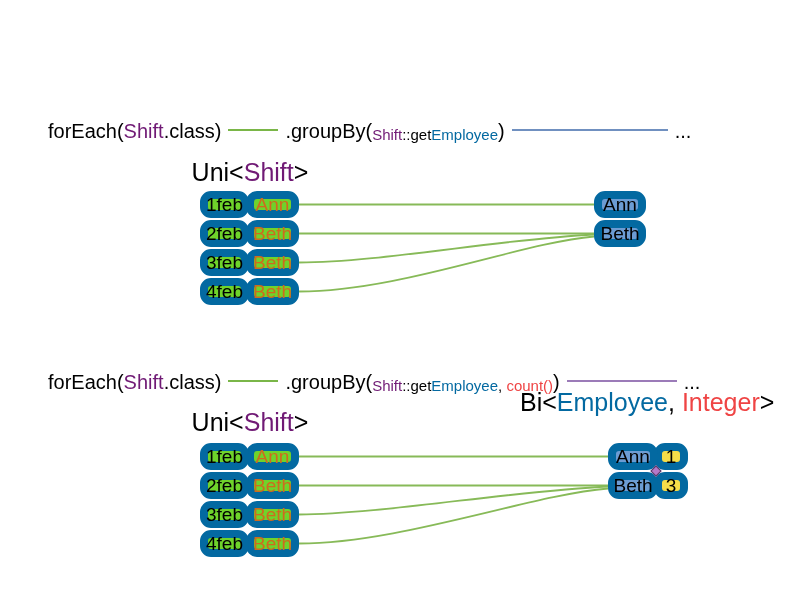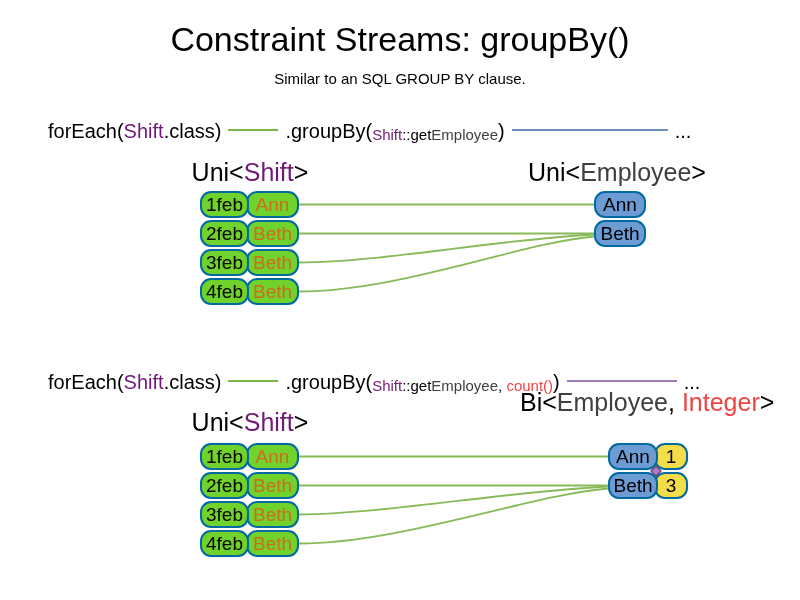--- a/index.html
+++ b/index.html
@@ -16,33 +16,33 @@
     position:absolute;top:70px;left:0;width:800px;
     text-align:center;font-size:15px;color:#000;
   }
   .codeline{
     position:absolute;left:48px;height:26px;display:flex;align-items:flex-end;
     white-space:pre;z-index:2;
   }
   .codeline .lg{font-size:20px;}
   .codeline .sm{font-size:15px;}
   .green{color:#701a75;margin-top:28px;}
-  .blue{color:#404040;}
+  .blue{color:#0369a1;}
   .gold{color:#ef4444;}
   .orange{color:#cf6a1e;}
   .hline{align-self:center;height:2px;margin:0 7px;}
   .green-line{background:#7ab648;}
   .blue-line{background:#7090c0;height:1.5px;}
   .purple-line{background:#9b7bb8;height:1.5px;}
   .typelabel{
     position:absolute;font-size:25px;text-align:center;z-index:2;white-space:pre;
   }
   .box{
     position:absolute;box-sizing:border-box;height:27px;
-    border:2px solid #0369a1;border-radius:11px;
+    border:8px solid #0369a1;border-radius:11px;
     display:flex;align-items:center;justify-content:center;
     font-size:19px;z-index:2;text-align:right;
   }
   .shift-box{background:#6fd32b;}
   .date-box{z-index:3;}
   .emp-box{background:#6c9cd3;z-index:3;}
   .count-box{background:#f5dd49;z-index:2;}
   .diamond{
     position:absolute;width:8px;height:8px;background:#b678c8;
     border:1.5px solid #553a66;transform:rotate(45deg);z-index:4;box-sizing:border-box;
@@ -61,33 +61,30 @@
       <path d="M299,262.5 C380,262.5 500,239 594,234.5"></path>
       <path d="M299,291.5 C400,291.5 520,243 594,236.5"></path>
 
       <path d="M299,456.5 H608"></path>
       <path d="M299,485.5 H608"></path>
       <path d="M299,514.5 C380,514.5 510,491 608,486.5"></path>
       <path d="M299,543.5 C400,543.5 530,495 608,488.5"></path>
     </g>
   </svg>
 
-  <h1 class="title">Constraint Streams: groupBy()</h1>
-  <div class="subtitle">Similar to an SQL GROUP BY clause.</div>
 
   <div class="codeline" style="top:117px">
     <span class="lg">forEach(</span><span class="lg green">Shift</span><span class="lg">.class)</span>
     <div class="hline green-line" style="width:50px"></div>
     <span class="lg">.groupBy(</span><span class="sm green">Shift</span><span class="sm">::get</span><span class="sm blue">Employee</span><span class="lg">)</span>
     <div class="hline blue-line" style="width:156px"></div>
     <span class="lg">...</span>
   </div>
 
   <div class="typelabel" style="left:150px;top:158px;width:200px"><span>Uni&lt;</span><span class="green">Shift</span><span>&gt;</span></div>
-  <div class="typelabel" style="left:517px;top:158px;width:200px"><span>Uni&lt;</span><span class="blue">Employee</span><span>&gt;</span></div>
 
   <div class="box shift-box date-box" style="left:200px;top:191px;width:49px">
       <span>1feb</span>
     </div>
   <div class="box shift-box" style="left:246px;top:191px;width:53px">
       <span class="orange">Ann</span>
     </div>
   <div class="box shift-box date-box" style="left:200px;top:220px;width:49px">
       <span>2feb</span>
     </div>

